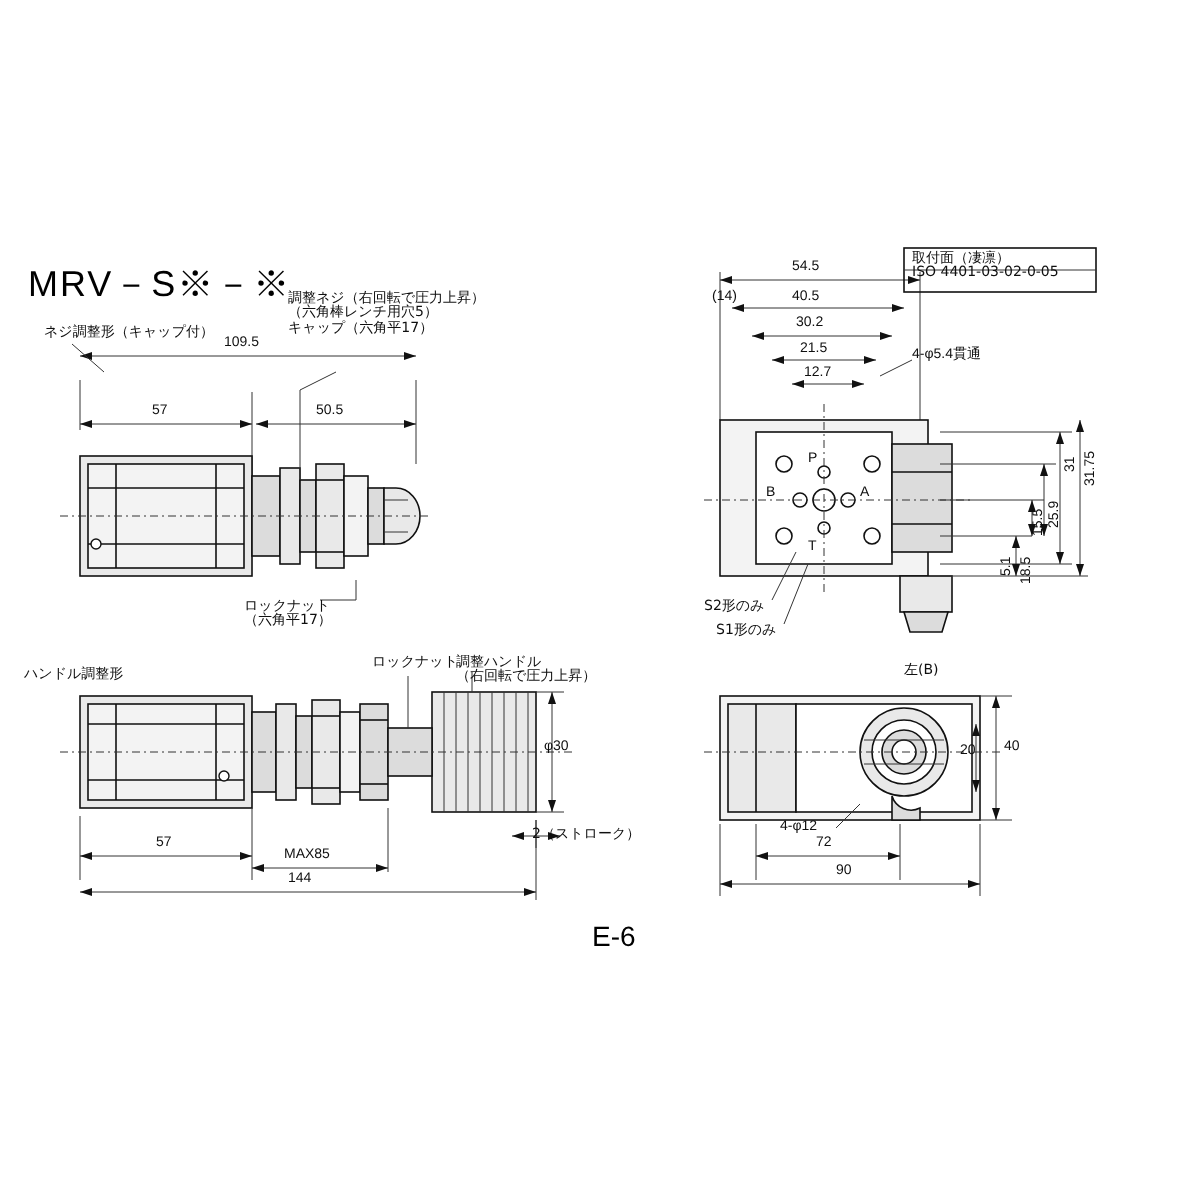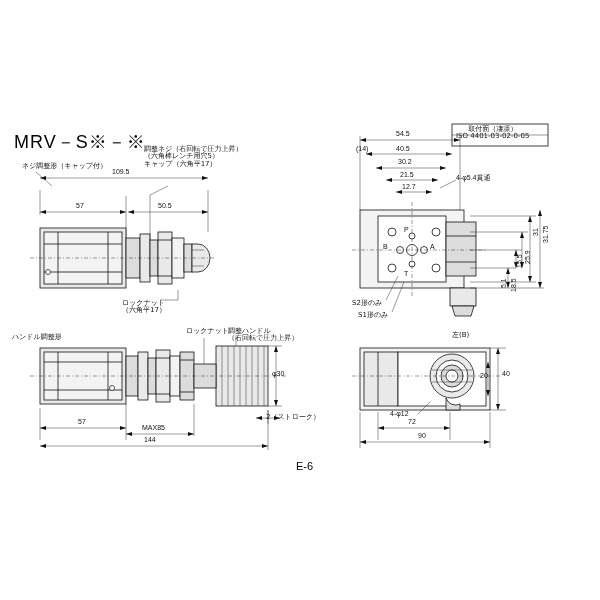--- a/index.html
+++ b/index.html
@@ -25,21 +25,21 @@
   .lbl.jp{font-family:"DejaVu Sans", sans-serif;}
   .title{
     position:absolute;
     font-size:18px;
     letter-spacing:1px;
     color:#000;
     white-space:pre;
   }
   .code{
     position:absolute;
-    font-size:11px;
+    font-size:14px;
     color:#000;
     white-space:pre;
   }
   svg{position:absolute;left:0;top:0;}
   .ln{stroke:#111;stroke-width:0.8;fill:none;}
   .thin{stroke:#333;stroke-width:0.5;fill:none;}
   .dash{stroke:#333;stroke-width:0.5;fill:none;stroke-dasharray:4 2 1 2;}
   .fillA{fill:#e9e9e9;stroke:#111;stroke-width:0.8;}
   .fillB{fill:#f3f3f3;stroke:#111;stroke-width:0.8;}
   .fillC{fill:#dcdcdc;stroke:#111;stroke-width:0.8;}
@@ -297,21 +297,21 @@
   <div class="lbl jp" style="left:12px;top:334px;">ハンドル調整形</div>
   <div class="lbl jp" style="left:186px;top:328px;">ロックナット</div>
   <div class="lbl jp" style="left:228px;top:328px;">調整ハンドル
 （右回転で圧力上昇）</div>
   <div class="lbl" style="left:272px;top:370px;">φ30</div>
   <div class="lbl jp" style="left:266px;top:414px;">2（ストローク）</div>
   <div class="lbl" style="left:78px;top:418px;">57</div>
   <div class="lbl" style="left:142px;top:424px;">MAX85</div>
   <div class="lbl" style="left:144px;top:436px;">144</div>
 
-  <div class="lbl jp" style="left:456px;top:126px;text-align:center;">取付面（凄凛）
+  <div class="lbl jp" style="left:456px;top:126px;">取付面（凄凛）
 ISO 4401-03-02-0-05</div>
   <div class="lbl" style="left:396px;top:130px;">54.5</div>
   <div class="lbl" style="left:396px;top:145px;">40.5</div>
   <div class="lbl" style="left:398px;top:158px;">30.2</div>
   <div class="lbl" style="left:400px;top:171px;">21.5</div>
   <div class="lbl" style="left:402px;top:183px;">12.7</div>
   <div class="lbl" style="left:356px;top:145px;">(14)</div>
   <div class="lbl" style="left:456px;top:174px;">4-φ5.4貫通</div>
 
   <div class="lbl" style="left:542px;top:243px;transform:rotate(-90deg);transform-origin:left top;">31.75</div>

